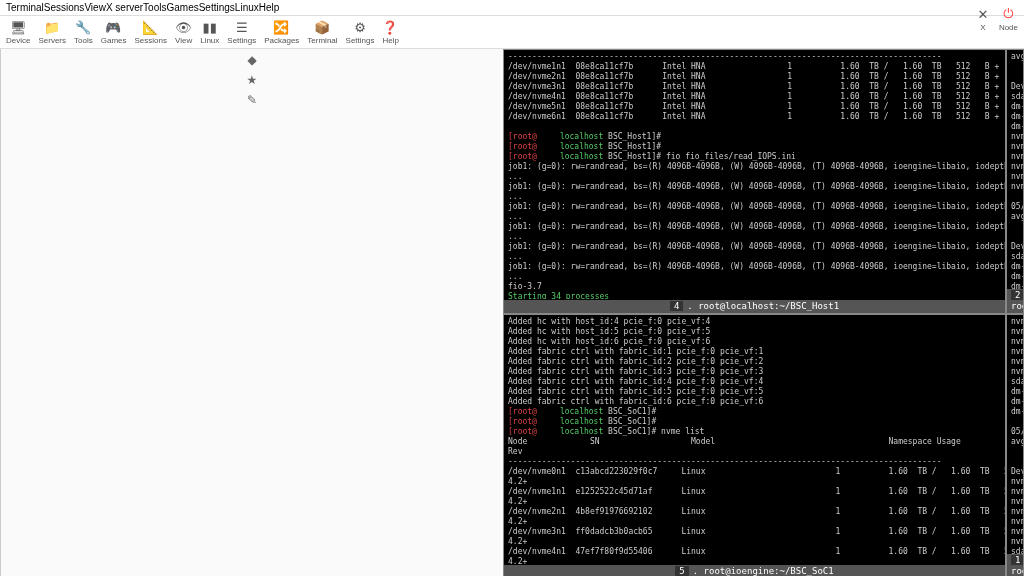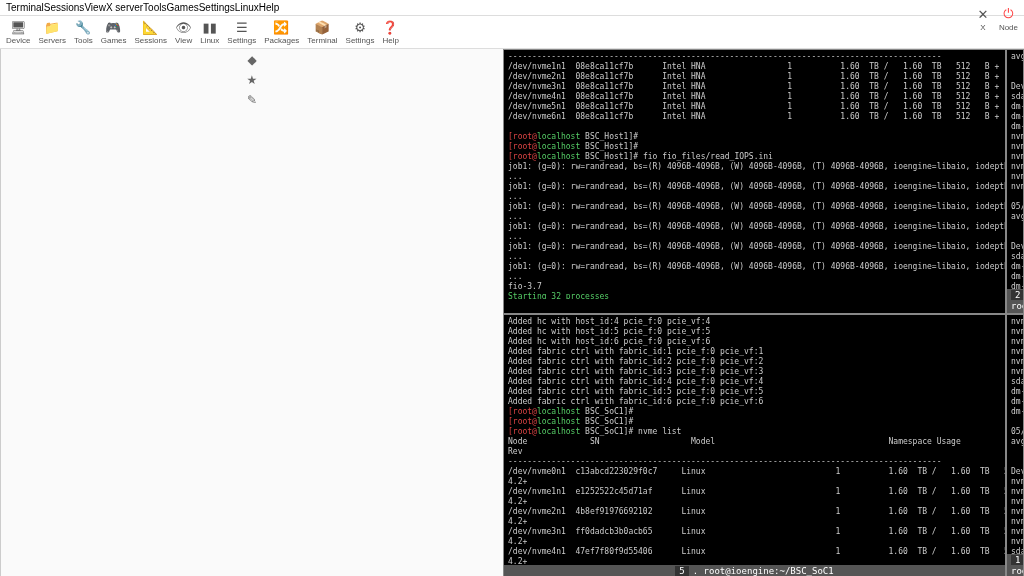--- a/index.html
+++ b/index.html
@@ -10,21 +10,21 @@
 .tool-btn { display: flex; flex-direction: column; align-items: center; font-size: 8px; color: #555; cursor: pointer; gap: 1px; }
 .tool-icon { width: 16px; height: 16px; display: flex; align-items: center; justify-content: center; font-size: 13px; }
 .window-controls { position: absolute; top: 6px; right: 6px; display: flex; gap: 8px; }
 .grid { display: grid; grid-template-columns: 1fr 1fr 18px; grid-template-rows: 1fr 1fr; height: calc(100% - 46px); }
 .pane { background: #000; color: #ccc; font-family: "Consolas", monospace; font-size: 8px; line-height: 1.25; position: relative; border: 1px solid #888; overflow: hidden; }
 .pane-body { padding: 2px 4px; white-space: pre; overflow: hidden; height: calc(100% - 14px); }
 .pane-footer { position: absolute; bottom: 0; left: 0; right: 0; background: #555; color: #fff; font-size: 9px; padding: 1px 4px; text-align: center; }
 .pane-footer .idx { background: #333; color:#fff; padding:0 4px; margin-right:4px; }
 .sidebar { grid-row: 1 / span 2; background: #fafafa; border-left: 1px solid #ccc; display: flex; flex-direction: column; align-items: center; padding-top: 4px; gap: 6px; font-size: 12px; color: #666; }
 .prompt-root { color: #d44; }
-.prompt-host { color: #5c6; }
+.prompt-host { color: #5c6; margin-left: 23px; }
 .r { color: #f44; }
 .g { color: #5c6; }
 </style>
 </head>
 <body>
 
 <div class="menubar" id="menubar">
     <span>Terminal</span>
     <span>Sessions</span>
     <span>View</span>
@@ -117,22 +117,23 @@
 ...
 job1: (g=0): rw=randread, bs=(R) 4096B-4096B, (W) 4096B-4096B, (T) 4096B-4096B, ioengine=libaio, iodepth=64
 ...
 job1: (g=0): rw=randread, bs=(R) 4096B-4096B, (W) 4096B-4096B, (T) 4096B-4096B, ioengine=libaio, iodepth=64
 ...
 job1: (g=0): rw=randread, bs=(R) 4096B-4096B, (W) 4096B-4096B, (T) 4096B-4096B, ioengine=libaio, iodepth=64
 ...
 job1: (g=0): rw=randread, bs=(R) 4096B-4096B, (W) 4096B-4096B, (T) 4096B-4096B, ioengine=libaio, iodepth=64
 ...
 fio-3.7
-<span class="g">Starting 32 processes</span>
-</div>
+<span class="g">Starting 34 processes</span>
+</div>
+    <div class="pane-footer"><span class="idx">4</span>. <span>root@localhost:~/BSC_Host1</span></div>
   </div>
   <div class="pane">
     <div class="pane-body" id="pane-tr">avg-cpu:  %user   %nice %system %iowait  %steal   %idle
           2.98    0.00    6.37    0.00    0.00   90.65
 
 Device:            tps    kB_read/s    kB_wrtn/s    kB_read    kB_wrtn
 sda               0.00         0.00         0.00          0          0
 dm-0              0.00         0.00         0.00          0          0
 dm-1              0.00         0.00         0.00          0          0
 dm-2              0.00         0.00         0.00          0          0

